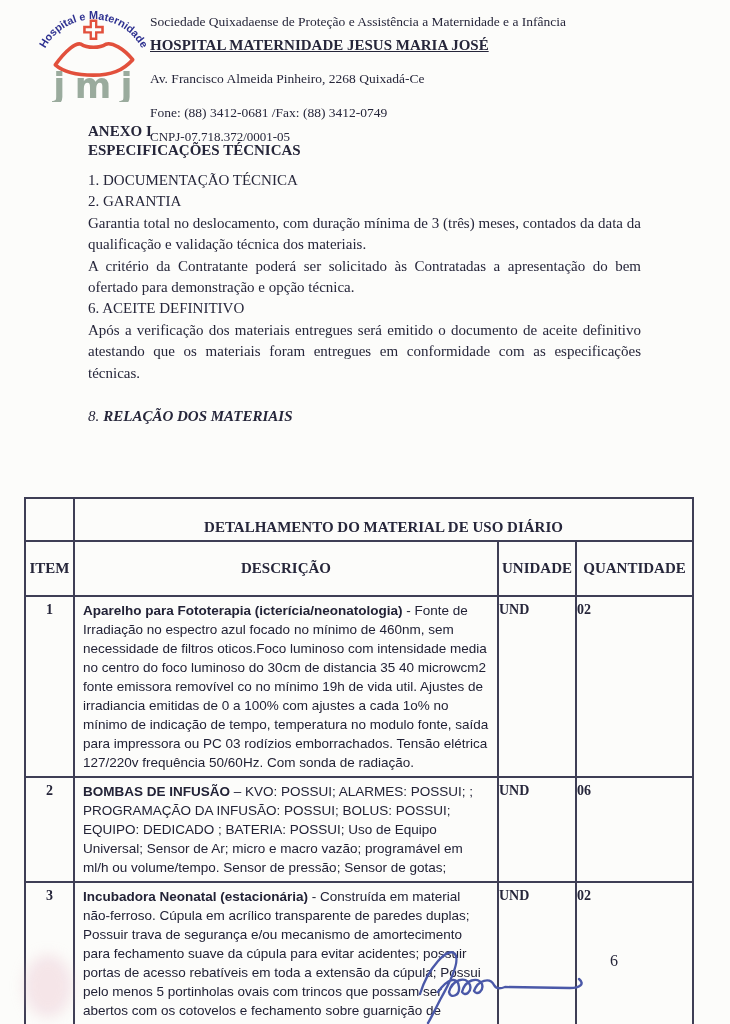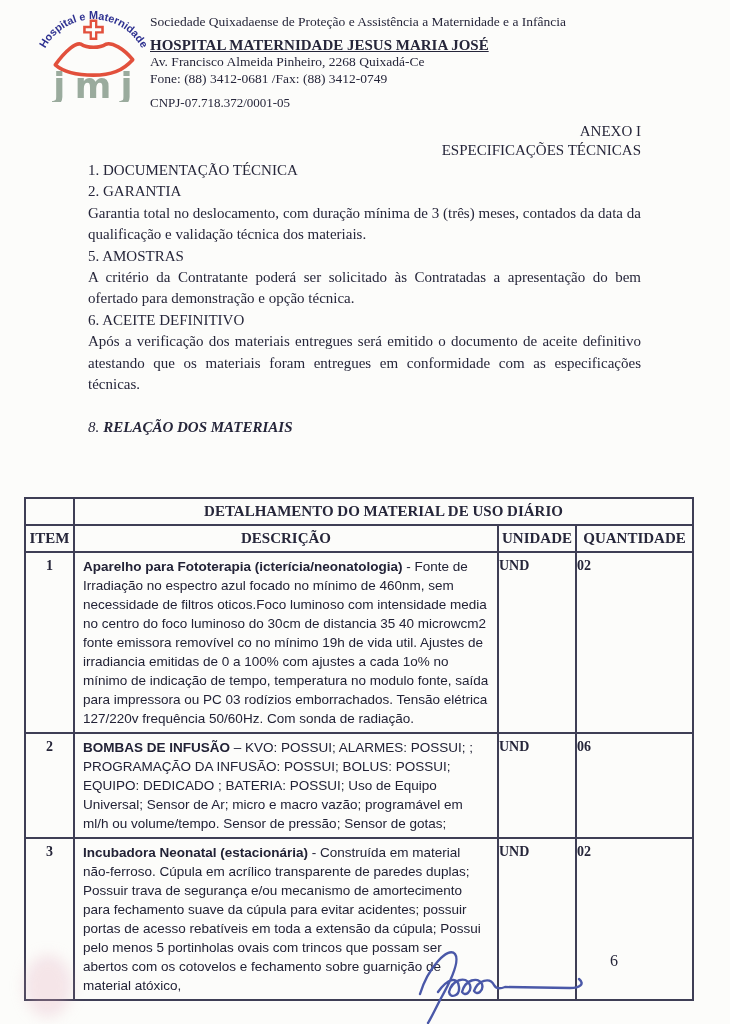--- a/index.html
+++ b/index.html
@@ -15,49 +15,49 @@
   }
 
   
   .logo-box { position: absolute; left: 24px; top: 6px; width: 140px; height: 96px; }
   .header-text {
     position: absolute; left: 150px; top: 14px; width: 480px;
     line-height: 15.5px;
   }
   .org-line   { font-size: 13.5px; }
   .hosp-name  { font-size: 15px; font-weight: bold; text-decoration: underline; margin-top: 8px; }
-  .addr-line, .phone-line { font-size: 13.5px; margin-top: 1px; }
+  .addr-line, .phone-line { font-size: 13.5px; margin-top: 18px; }
   .cnpj-line  { font-size: 13px;   margin-top: 9px; }
 
   
   .content { position: absolute; left: 88px; top: 122px; width: 553px; }
-  .doc-title { text-align: right; font-weight: normal; font-size: 15px; line-height: 18.5px; }
-  .sections { margin-top: 1px; font-size: 15px; line-height: 21.4px; }
+  .doc-title { text-align: left; font-weight: bold; font-size: 15px; line-height: 18.5px; }
+  .sections { margin-top: 11px; font-size: 15px; line-height: 21.4px; }
   .sec-heading { text-align: left; }
   .sections p { text-align: justify; }
   .materials-heading { margin-top: 24px; font-size: 15px; font-style: italic; }
   .materials-heading .num { font-weight: normal; }
   .materials-heading .ttl { font-weight: bold; margin-left: 4px; }
 
   
   .materials-table {
     position: absolute; left: 24px; top: 497px; width: 668px;
     border-collapse: collapse; table-layout: fixed;
   }
   .materials-table td, .materials-table th {
     border: 2px solid #3e3e55;
   }
   .cap-empty { width: 49px; }
   .cap-cell {
     font-weight: bold; font-size: 15px; text-align: center;
-    padding: 4px 4px 4px 4px; font-family: "Liberation Serif", serif;
+    padding: 20px 4px 4px 4px; font-family: "Liberation Serif", serif;
   }
   .hdr-cell {
     font-weight: bold; font-size: 15px; text-align: center;
-    padding: 4px 2px; font-family: "Liberation Serif", serif;
+    padding: 18px 2px; font-family: "Liberation Serif", serif;
   }
   .col-item { width: 49px; } .col-desc { width: 424px; }
   .col-unit { width: 78px; } .col-qty  { width: 117px; }
   .c-item { text-align: center; vertical-align: top; padding-top: 5px;
             font-weight: bold; font-size: 14px; }
   .c-unit, .c-qty { vertical-align: top; padding-top: 5px;
             font-weight: bold; font-size: 14px; }
   .c-desc {
     vertical-align: top; padding: 4px 8px 4px 8px;
     font-family: "Liberation Sans", sans-serif;
@@ -113,21 +113,20 @@
 
     <div class="sections">
       <div class="section">
         <div class="sec-heading">1. DOCUMENTAÇÃO TÉCNICA</div>
       </div>
       <div class="section">
         <div class="sec-heading">2. GARANTIA</div>
         <p>Garantia total no deslocamento, com duração mínima de 3 (três) meses, contados da data da qualificação e validação técnica dos materiais.</p>
       </div>
       <div class="section">
-        <div class="sec-heading">5. AMOSTRAS</div>
         <p>A critério da Contratante poderá ser solicitado às Contratadas a apresentação do bem ofertado para demonstração e opção técnica.</p>
       </div>
       <div class="section">
         <div class="sec-heading">6. ACEITE DEFINITIVO</div>
         <p>Após a verificação dos materiais entregues será emitido o documento de aceite definitivo atestando que os materiais foram entregues em conformidade com as especificações técnicas.</p>
       </div>
     </div>
 
     <div class="materials-heading">
       <span class="num">8.</span><span class="ttl">RELAÇÃO DOS MATERIAIS</span>

